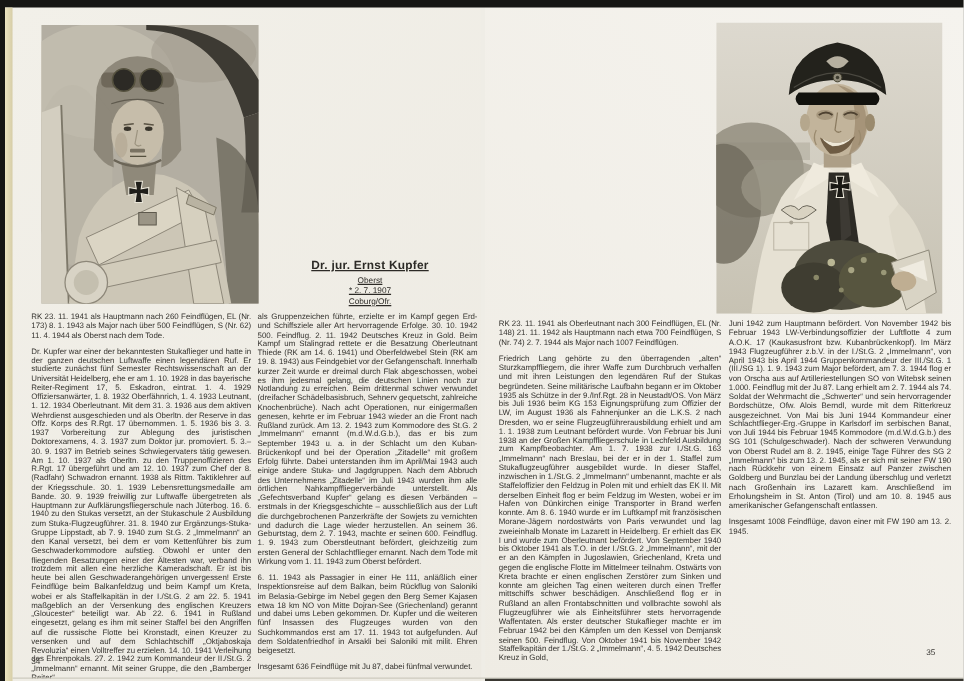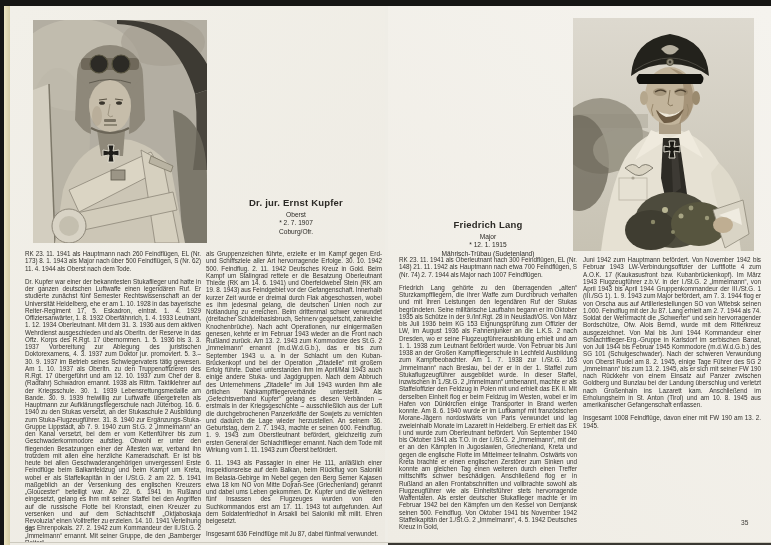--- a/index.html
+++ b/index.html
@@ -134,43 +134,37 @@
       <circle cx="80" cy="204" r="2.2" fill="#8a8868"></circle>
         <circle cx="118" cy="190" r="2.4" fill="#9a9878"></circle>
       <circle cx="100" cy="214" r="2" fill="#8a8868"></circle>
         <circle cx="134" cy="200" r="2.2" fill="#9a9878"></circle>
       <path d="M140,192 L170,182 L176,216 L152,230 Z" fill="#d9d4c5" stroke="#8f8a7b" stroke-width="0.8"></path>
       <path d="M146,197 L166,190 L169,207 Z" fill="#efebe0"></path>
       <ellipse cx="150" cy="207" rx="10" ry="8" fill="#bfae92"></ellipse>
     </svg>
   </div>
 
-  <div class="header" id="k-header" style="left:210px;top:197px;width:172px;">
+  <div class="header" id="k-header" style="left:210px;top:207px;width:172px;text-decoration:underline;">
     <div class="name">Dr. jur. Ernst Kupfer</div>
     <div class="sub">Oberst</div>
     <div class="sub">* 2. 7. 1907</div>
     <div class="sub">Coburg/Ofr.</div>
   </div>
 
   <div class="col bodytext" style="left:25px;top:250px;width:176px;height:293px;">
     <p>RK 23. 11. 1941 als Hauptmann nach 260 Feindflügen, EL (Nr. 173) 8. 1. 1943 als Major nach über 500 Feindflügen, S (Nr. 62) 11. 4. 1944 als Oberst nach dem Tode.</p>
     <p>Dr. Kupfer war einer der bekanntesten Stukaflieger und hatte in der ganzen deutschen Luftwaffe einen legendären Ruf. Er studierte zunächst fünf Semester Rechtswissenschaft an der Universität Heidelberg, ehe er am 1. 10. 1928 in das bayerische Reiter-Regiment 17, 5. Eskadron, eintrat. 1. 4. 1929 Offiziersanwärter, 1. 8. 1932 Oberfähnrich, 1. 4. 1933 Leutnant, 1. 12. 1934 Oberleutnant. Mit dem 31. 3. 1936 aus dem aktiven Wehrdienst ausgeschieden und als Oberltn. der Reserve in das Offz. Korps des R.Rgt. 17 übernommen. 1. 5. 1936 bis 3. 3. 1937 Vorbereitung zur Ablegung des juristischen Doktorexamens, 4. 3. 1937 zum Doktor jur. promoviert. 5. 3.–30. 9. 1937 im Betrieb seines Schwiegervaters tätig gewesen. Am 1. 10. 1937 als Oberltn. zu den Truppenoffizieren des R.Rgt. 17 übergeführt und am 12. 10. 1937 zum Chef der 8. (Radfahr) Schwadron ernannt. 1938 als Rittm. Taktiklehrer auf der Kriegsschule. 30. 1. 1939 Lebensrettungsmedaille am Bande. 30. 9. 1939 freiwillig zur Luftwaffe übergetreten als Hauptmann zur Aufklärungsfliegerschule nach Jüterbog. 16. 6. 1940 zu den Stukas versetzt, an der Stukaschule 2 Ausbildung zum Stuka-Flugzeugführer. 31. 8. 1940 zur Ergänzungs-Stuka-Gruppe Lippstadt, ab 7. 9. 1940 zum St.G. 2 „Immelmann“ an den Kanal versetzt, bei dem er vom Kettenführer bis zum Geschwaderkommodore aufstieg. Obwohl er unter den fliegenden Besatzungen einer der Ältesten war, verband ihn trotzdem mit allen eine herzliche Kameradschaft. Er ist bis heute bei allen Geschwaderangehörigen unvergessen! Erste Feindflüge beim Balkanfeldzug und beim Kampf um Kreta, wobei er als Staffelkapitän in der I./St.G. 2 am 22. 5. 1941 maßgeblich an der Versenkung des englischen Kreuzers „Gloucester“ beteiligt war. Ab 22. 6. 1941 in Rußland eingesetzt, gelang es ihm mit seiner Staffel bei den Angriffen auf die russische Flotte bei Kronstadt, einen Kreuzer zu versenken und auf dem Schlachtschiff „Oktjaboskaja Revoluzia“ einen Volltreffer zu erzielen. 14. 10. 1941 Verleihung des Ehrenpokals. 27. 2. 1942 zum Kommandeur der II./St.G. 2 „Immelmann“ ernannt. Mit seiner Gruppe, die den „Bamberger Reiter“</p>
   </div>
   <div class="col bodytext" style="left:206px;top:250px;width:176px;height:293px;">
     <p>als Gruppenzeichen führte, erzielte er im Kampf gegen Erd- und Schiffsziele aller Art hervorragende Erfolge. 30. 10. 1942 500. Feindflug. 2. 11. 1942 Deutsches Kreuz in Gold. Beim Kampf um Stalingrad rettete er die Besatzung Oberleutnant Thiede (RK am 14. 6. 1941) und Oberfeldwebel Stein (RK am 19. 8. 1943) aus Feindgebiet vor der Gefangenschaft. Innerhalb kurzer Zeit wurde er dreimal durch Flak abgeschossen, wobei es ihm jedesmal gelang, die deutschen Linien noch zur Notlandung zu erreichen. Beim drittenmal schwer verwundet (dreifacher Schädelbasisbruch, Sehnerv gequetscht, zahlreiche Knochenbrüche). Nach acht Operationen, nur einigermaßen genesen, kehrte er im Februar 1943 wieder an die Front nach Rußland zurück. Am 13. 2. 1943 zum Kommodore des St.G. 2 „Immelmann“ ernannt (m.d.W.d.G.b.), das er bis zum September 1943 u. a. in der Schlacht um den Kuban-Brückenkopf und bei der Operation „Zitadelle“ mit großem Erfolg führte. Dabei unterstanden ihm im April/Mai 1943 auch einige andere Stuka- und Jagdgruppen. Nach dem Abbruch des Unternehmens „Zitadelle“ im Juli 1943 wurden ihm alle örtlichen Nahkampffliegerverbände unterstellt. Als „Gefechtsverband Kupfer“ gelang es diesen Verbänden – erstmals in der Kriegsgeschichte – ausschließlich aus der Luft die durchgebrochenen Panzerkräfte der Sowjets zu vernichten und dadurch die Lage wieder herzustellen. An seinem 36. Geburtstag, dem 2. 7. 1943, machte er seinen 600. Feindflug. 1. 9. 1943 zum Oberstleutnant befördert, gleichzeitig zum ersten General der Schlachtflieger ernannt. Nach dem Tode mit Wirkung vom 1. 11. 1943 zum Oberst befördert.</p>
     <p>6. 11. 1943 als Passagier in einer He 111, anläßlich einer Inspektionsreise auf dem Balkan, beim Rückflug von Saloniki im Belasia-Gebirge im Nebel gegen den Berg Semer Kajasen etwa 18 km NO von Mitte Dojran-See (Griechenland) gerannt und dabei ums Leben gekommen. Dr. Kupfer und die weiteren fünf Insassen des Flugzeuges wurden von den Suchkommandos erst am 17. 11. 1943 tot aufgefunden. Auf dem Soldatenfriedhof in Arsakli bei Saloniki mit milit. Ehren beigesetzt.</p>
     <p>Insgesamt 636 Feindflüge mit Ju 87, dabei fünfmal verwundet.</p>
   </div>
 
-  <div class="header" id="l-header" style="left:399px;top:219px;width:178px;">
-    <div class="name">Friedrich Lang</div>
-    <div class="sub">Major</div>
-    <div class="sub">* 12. 1. 1915</div>
-    <div class="sub">Mährisch-Trübau (Sudetenland)</div>
-  </div>
 
   <div class="col bodytext" style="left:399px;top:256px;width:178px;height:287px;">
     <p>RK 23. 11. 1941 als Oberleutnant nach 300 Feindflügen, EL (Nr. 148) 21. 11. 1942 als Hauptmann nach etwa 700 Feindflügen, S (Nr. 74) 2. 7. 1944 als Major nach 1007 Feindflügen.</p>
     <p>Friedrich Lang gehörte zu den überragenden „alten“ Sturzkampffliegern, die ihrer Waffe zum Durchbruch verhalfen und mit ihren Leistungen den legendären Ruf der Stukas begründeten. Seine militärische Laufbahn begann er im Oktober 1935 als Schütze in der 9./Inf.Rgt. 28 in Neustadt/OS. Von März bis Juli 1936 beim KG 153 Eignungsprüfung zum Offizier der LW, im August 1936 als Fahnenjunker an die L.K.S. 2 nach Dresden, wo er seine Flugzeugführerausbildung erhielt und am 1. 1. 1938 zum Leutnant befördert wurde. Von Februar bis Juni 1938 an der Großen Kampffliegerschule in Lechfeld Ausbildung zum Kampfbeobachter. Am 1. 7. 1938 zur I./St.G. 163 „Immelmann“ nach Breslau, bei der er in der 1. Staffel zum Stukaflugzeugführer ausgebildet wurde. In dieser Staffel, inzwischen in 1./St.G. 2 „Immelmann“ umbenannt, machte er als Staffeloffizier den Feldzug in Polen mit und erhielt das EK II. Mit derselben Einheit flog er beim Feldzug im Westen, wobei er im Hafen von Dünkirchen einige Transporter in Brand werfen konnte. Am 8. 6. 1940 wurde er im Luftkampf mit französischen Morane-Jägern nordostwärts von Paris verwundet und lag zweieinhalb Monate im Lazarett in Heidelberg. Er erhielt das EK I und wurde zum Oberleutnant befördert. Von September 1940 bis Oktober 1941 als T.O. in der I./St.G. 2 „Immelmann“, mit der er an den Kämpfen in Jugoslawien, Griechenland, Kreta und gegen die englische Flotte im Mittelmeer teilnahm. Ostwärts von Kreta brachte er einen englischen Zerstörer zum Sinken und konnte am gleichen Tag einen weiteren durch einen Treffer mittschiffs schwer beschädigen. Anschließend flog er in Rußland an allen Frontabschnitten und vollbrachte sowohl als Flugzeugführer wie als Einheitsführer stets hervorragende Waffentaten. Als erster deutscher Stukaflieger machte er im Februar 1942 bei den Kämpfen um den Kessel von Demjansk seinen 500. Feindflug. Von Oktober 1941 bis November 1942 Staffelkapitän der 1./St.G. 2 „Immelmann“, 4. 5. 1942 Deutsches Kreuz in Gold,</p>
   </div>
   <div class="col bodytext" style="left:583px;top:256px;width:178px;height:287px;">
     <p>Juni 1942 zum Hauptmann befördert. Von November 1942 bis Februar 1943 LW-Verbindungsoffizier der Luftflotte 4 zum A.O.K. 17 (Kaukasusfront bzw. Kubanbrückenkopf). Im März 1943 Flugzeugführer z.b.V. in der I./St.G. 2 „Immelmann“, von April 1943 bis April 1944 Gruppenkommandeur der III./St.G. 1 (III./SG 1). 1. 9. 1943 zum Major befördert, am 7. 3. 1944 flog er von Orscha aus auf Artilleriestellungen SO von Witebsk seinen 1.000. Feindflug mit der Ju 87. Lang erhielt am 2. 7. 1944 als 74. Soldat der Wehrmacht die „Schwerter“ und sein hervorragender Bordschütze, Ofw. Alois Berndl, wurde mit dem Ritterkreuz ausgezeichnet. Von Mai bis Juni 1944 Kommandeur einer Schlachtflieger-Erg.-Gruppe in Karlsdorf im serbischen Banat, von Juli 1944 bis Februar 1945 Kommodore (m.d.W.d.G.b.) des SG 101 (Schulgeschwader). Nach der schweren Verwundung von Oberst Rudel am 8. 2. 1945, einige Tage Führer des SG 2 „Immelmann“ bis zum 13. 2. 1945, als er sich mit seiner FW 190 nach Rückkehr von einem Einsatz auf Panzer zwischen Goldberg und Bunzlau bei der Landung überschlug und verletzt nach Großenhain ins Lazarett kam. Anschließend im Erholungsheim in St. Anton (Tirol) und am 10. 8. 1945 aus amerikanischer Gefangenschaft entlassen.</p>
     <p>Insgesamt 1008 Feindflüge, davon einer mit FW 190 am 13. 2. 1945.</p>
   </div>
 

